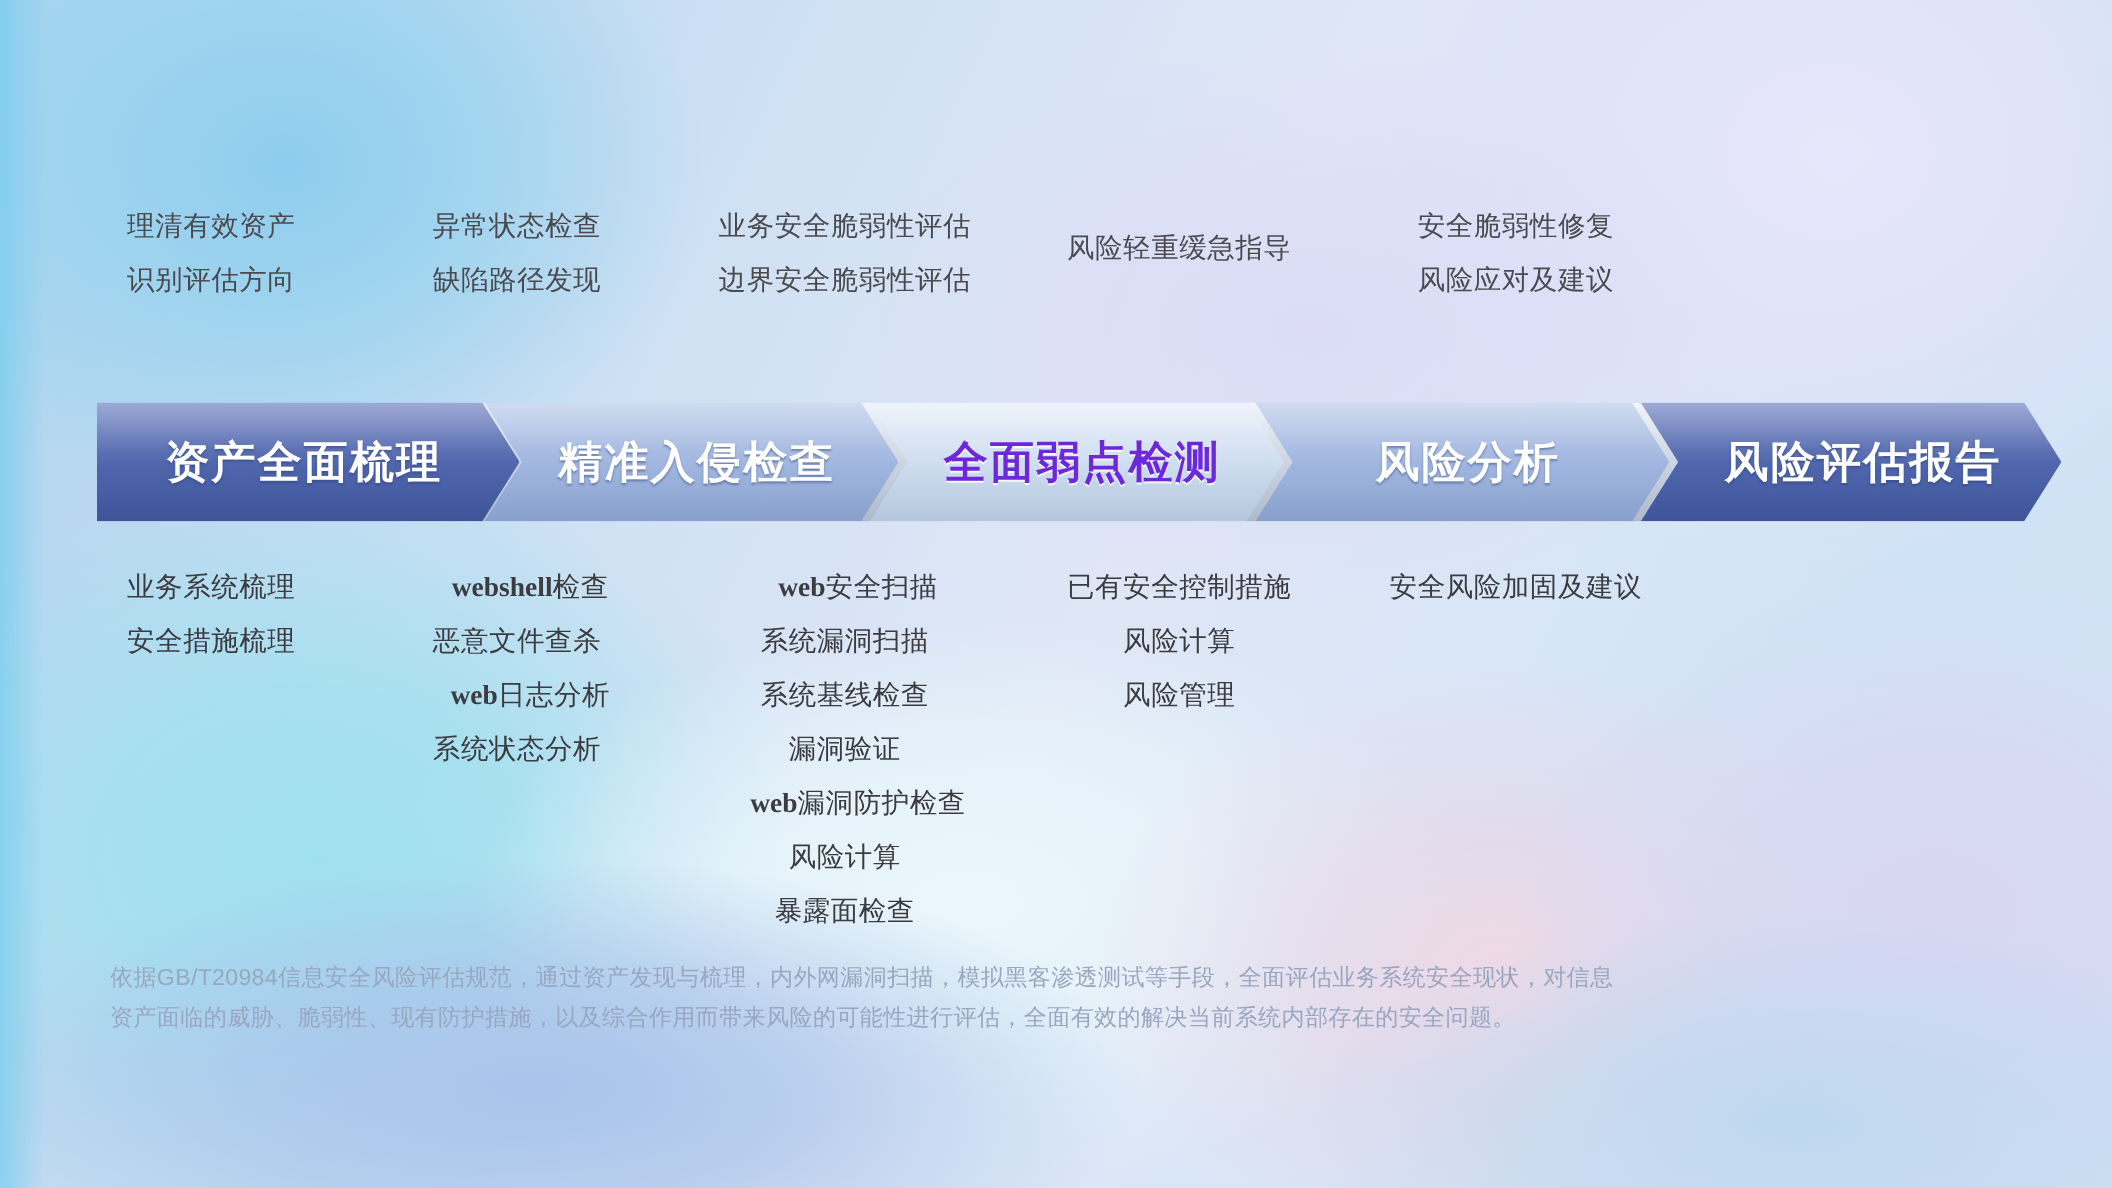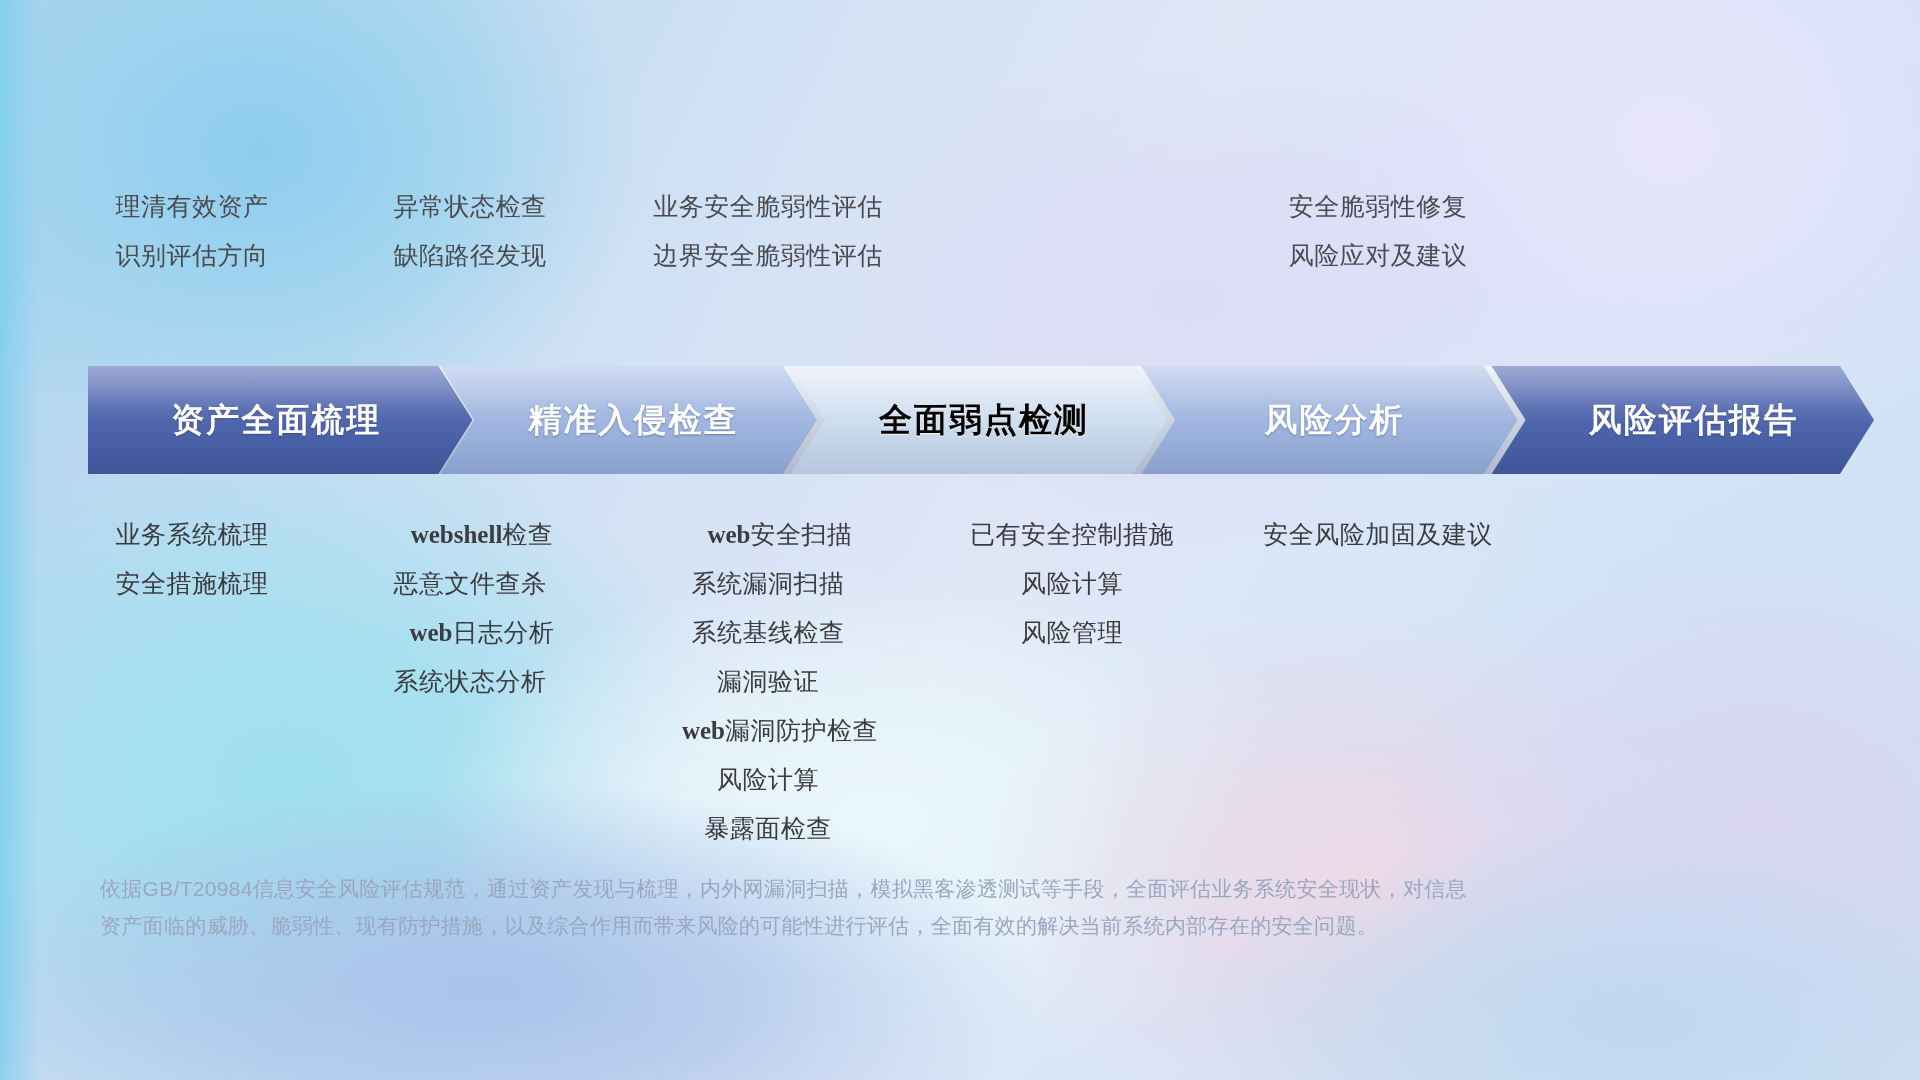--- a/index.html
+++ b/index.html
@@ -74,25 +74,25 @@
     box-sizing:border-box;
   }
   .chev .shape{
     position:absolute;inset:0;
   }
   .chev .cap{
     position:absolute;inset:0;
     background:linear-gradient(180deg,rgba(255,255,255,0.38) 0%,rgba(255,255,255,0.06) 42%,rgba(255,255,255,0) 55%,rgba(0,0,0,0.05) 100%);
   }
   .chev .lbl{
-    position:relative;z-index:3;font-size:33px;font-weight:bold;
+    position:relative;z-index:3;font-size:40px;font-weight:bold;
     letter-spacing:2px;white-space:nowrap;
   }
   .chev .lbl.white{color:#ffffff;text-shadow:0 1px 2px rgba(40,60,110,0.45);}
-  .chev .lbl.blue{color:#000000;text-shadow:0 1px 1px rgba(255,255,255,0.85);}
+  .chev .lbl.blue{color:#6d28d9;text-shadow:0 1px 1px rgba(255,255,255,0.85);}
   .sep{
     position:absolute;top:0;height:108px;width:46px;z-index:4;
   }
 
   
   .botlists{position:absolute;left:0;top:474px;width:1920px;height:290px;}
   .botlist{position:absolute;text-align:center;}
   .botlist .it{
     font-size:25px;line-height:49px;color:#3b3b40;white-space:nowrap;
     letter-spacing:0.5px;
@@ -130,20 +130,23 @@
         <div>识别评估方向</div>
       </div>
       <div class="toplabel" style="top: 182px; left: 220px; width: 500px;">
         <div>异常状态检查</div>
         <div>缺陷路径发现</div>
       </div>
       <div class="toplabel" style="top: 182px; left: 518px; width: 500px;">
         <div>业务安全脆弱性评估</div>
         <div>边界安全脆弱性评估</div>
       </div>
+      <div class="toplabel" style="top: 202px; left: 822px; width: 500px;">
+        <div>风险轻重缓急指导</div>
+      </div>
       <div class="toplabel" style="top: 182px; left: 1128px; width: 500px;">
         <div>安全脆弱性修复</div>
         <div>风险应对及建议</div>
       </div>
     </div>
 
   <div id="band">
       <div class="chev" style="left: 0px; width: 384.4px; z-index: 5;">
         <div class="shape" style="clip-path: polygon(0px 0px, 350.4px 0px, 384.4px 54px, 350.4px 108px, 0px 108px); background: linear-gradient(rgb(98, 118, 189) 0%, rgb(81, 103, 174) 38%, rgb(74, 97, 169) 72%, rgb(67, 88, 159) 100%);"></div>
         <div class="cap" style="clip-path: polygon(0px 0px, 350.4px 0px, 384.4px 54px, 350.4px 108px, 0px 108px);"></div>

